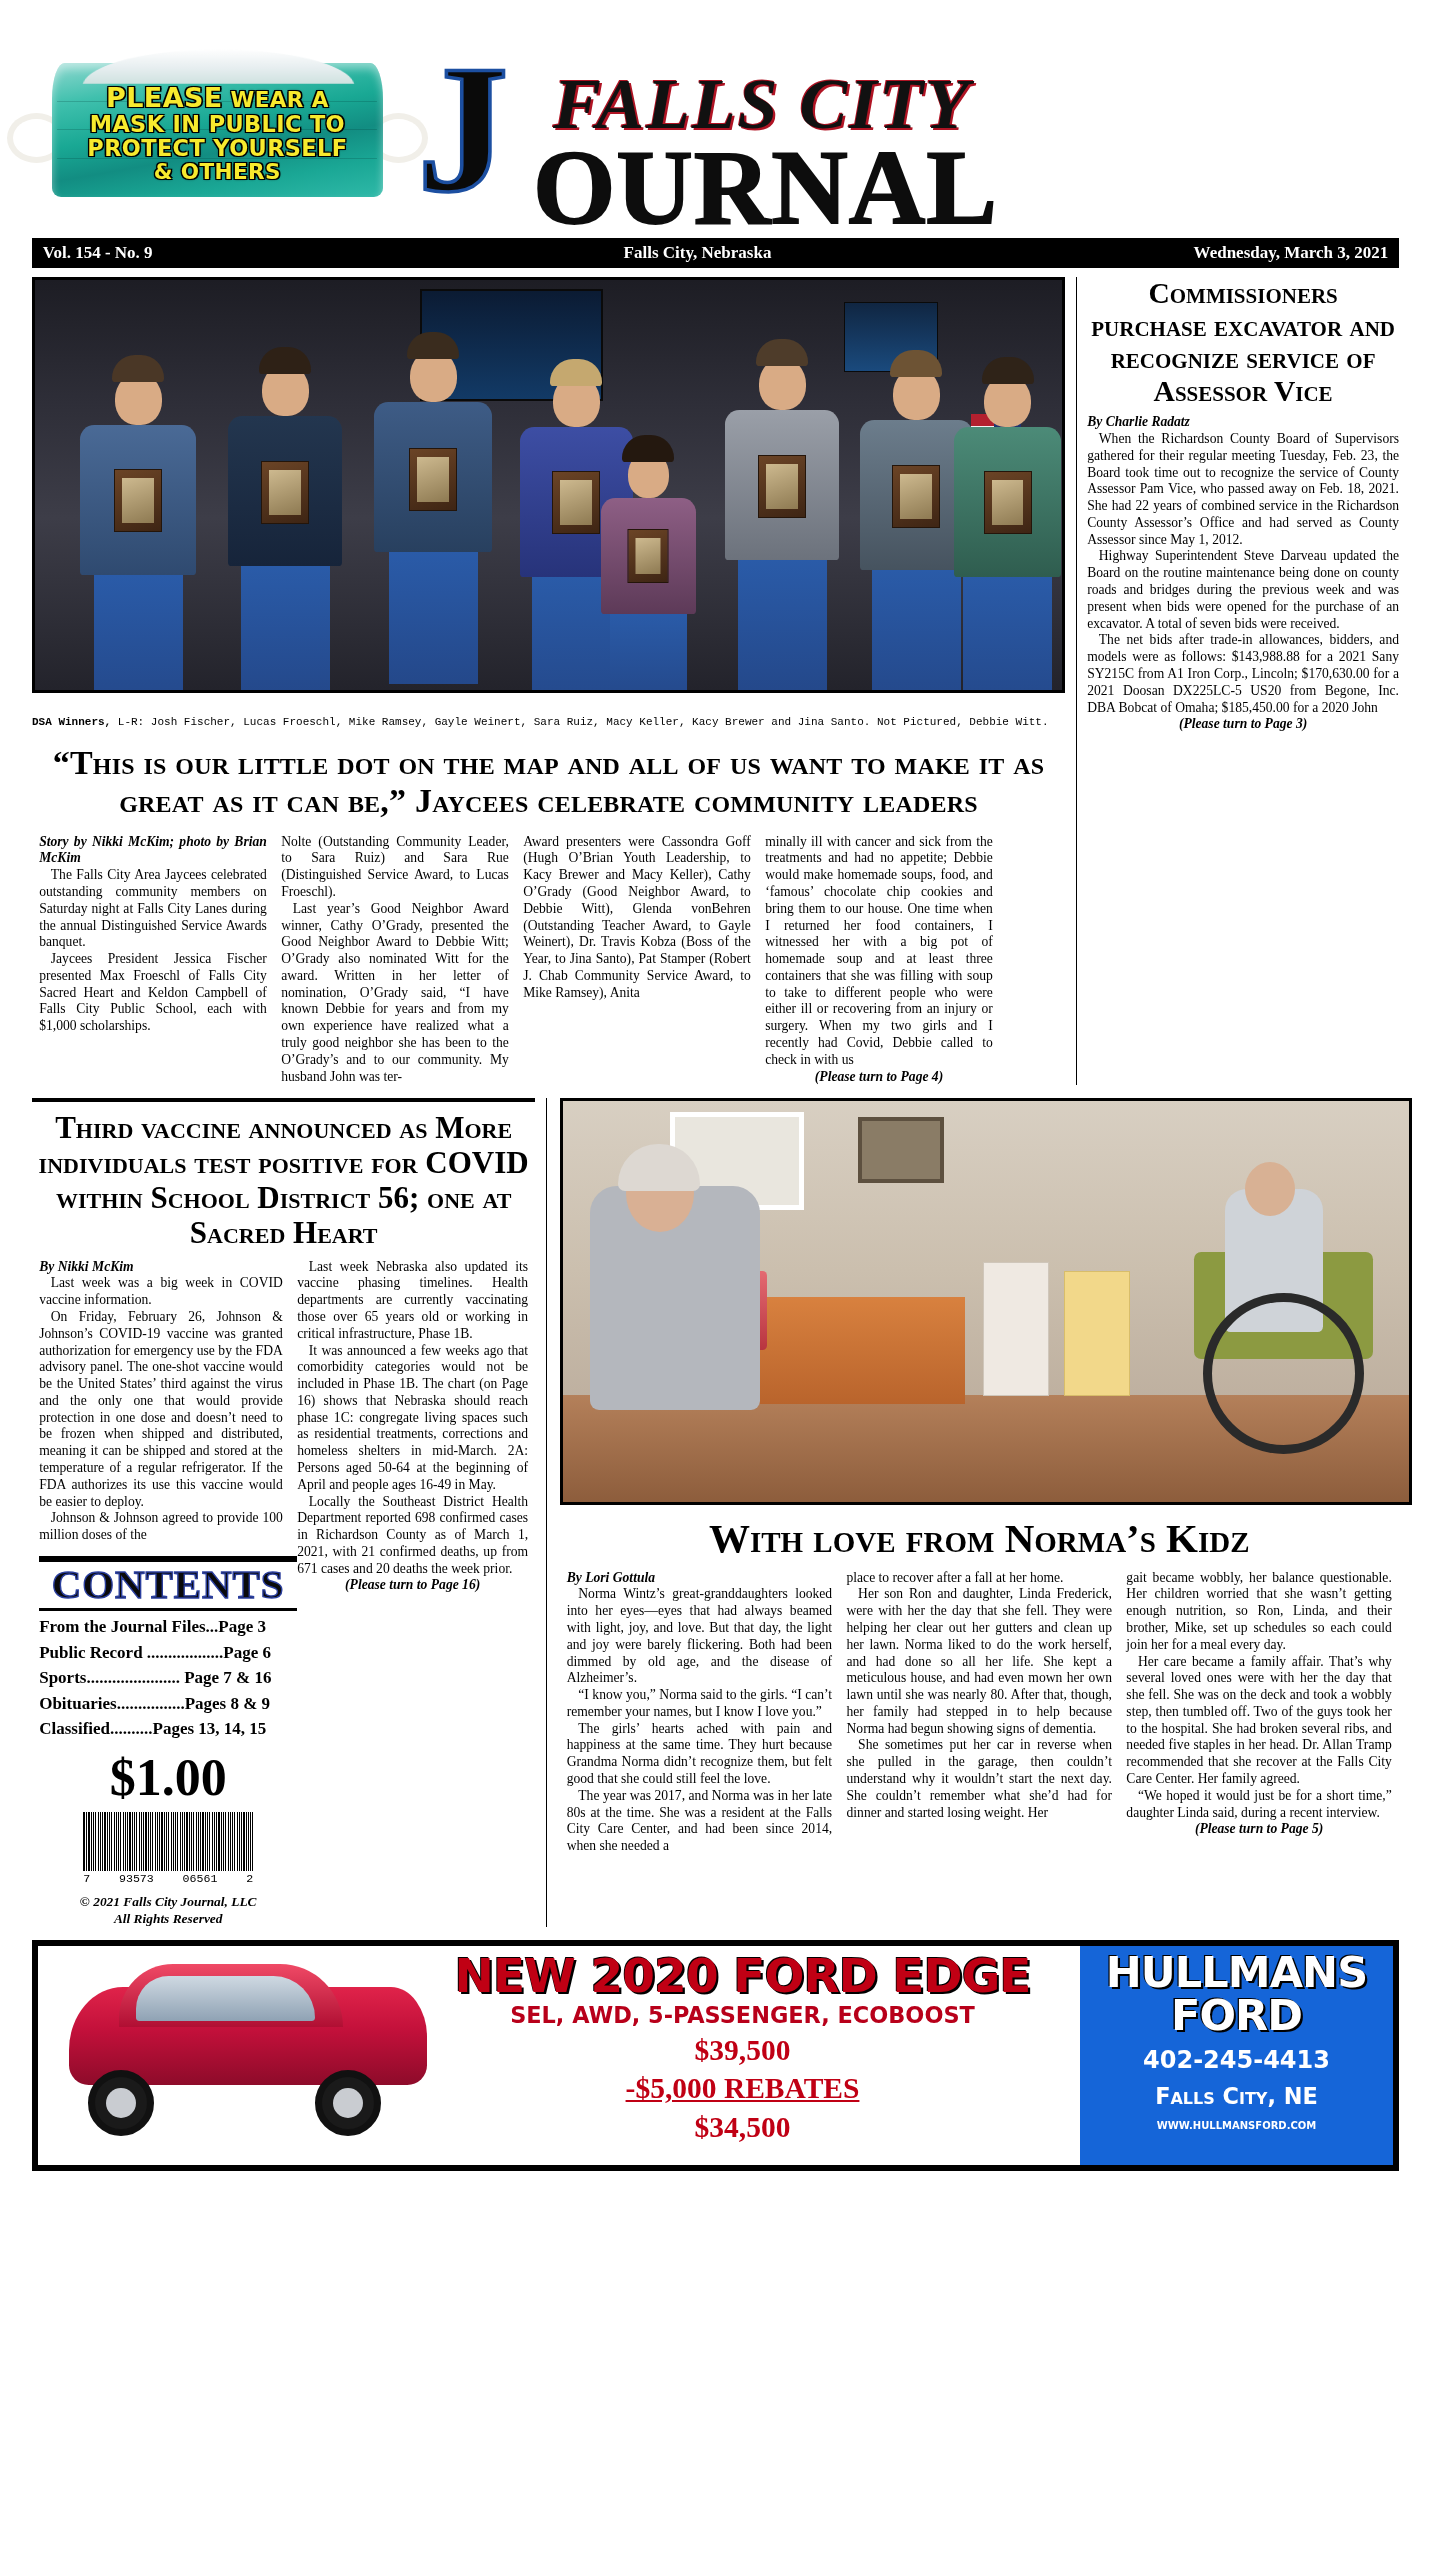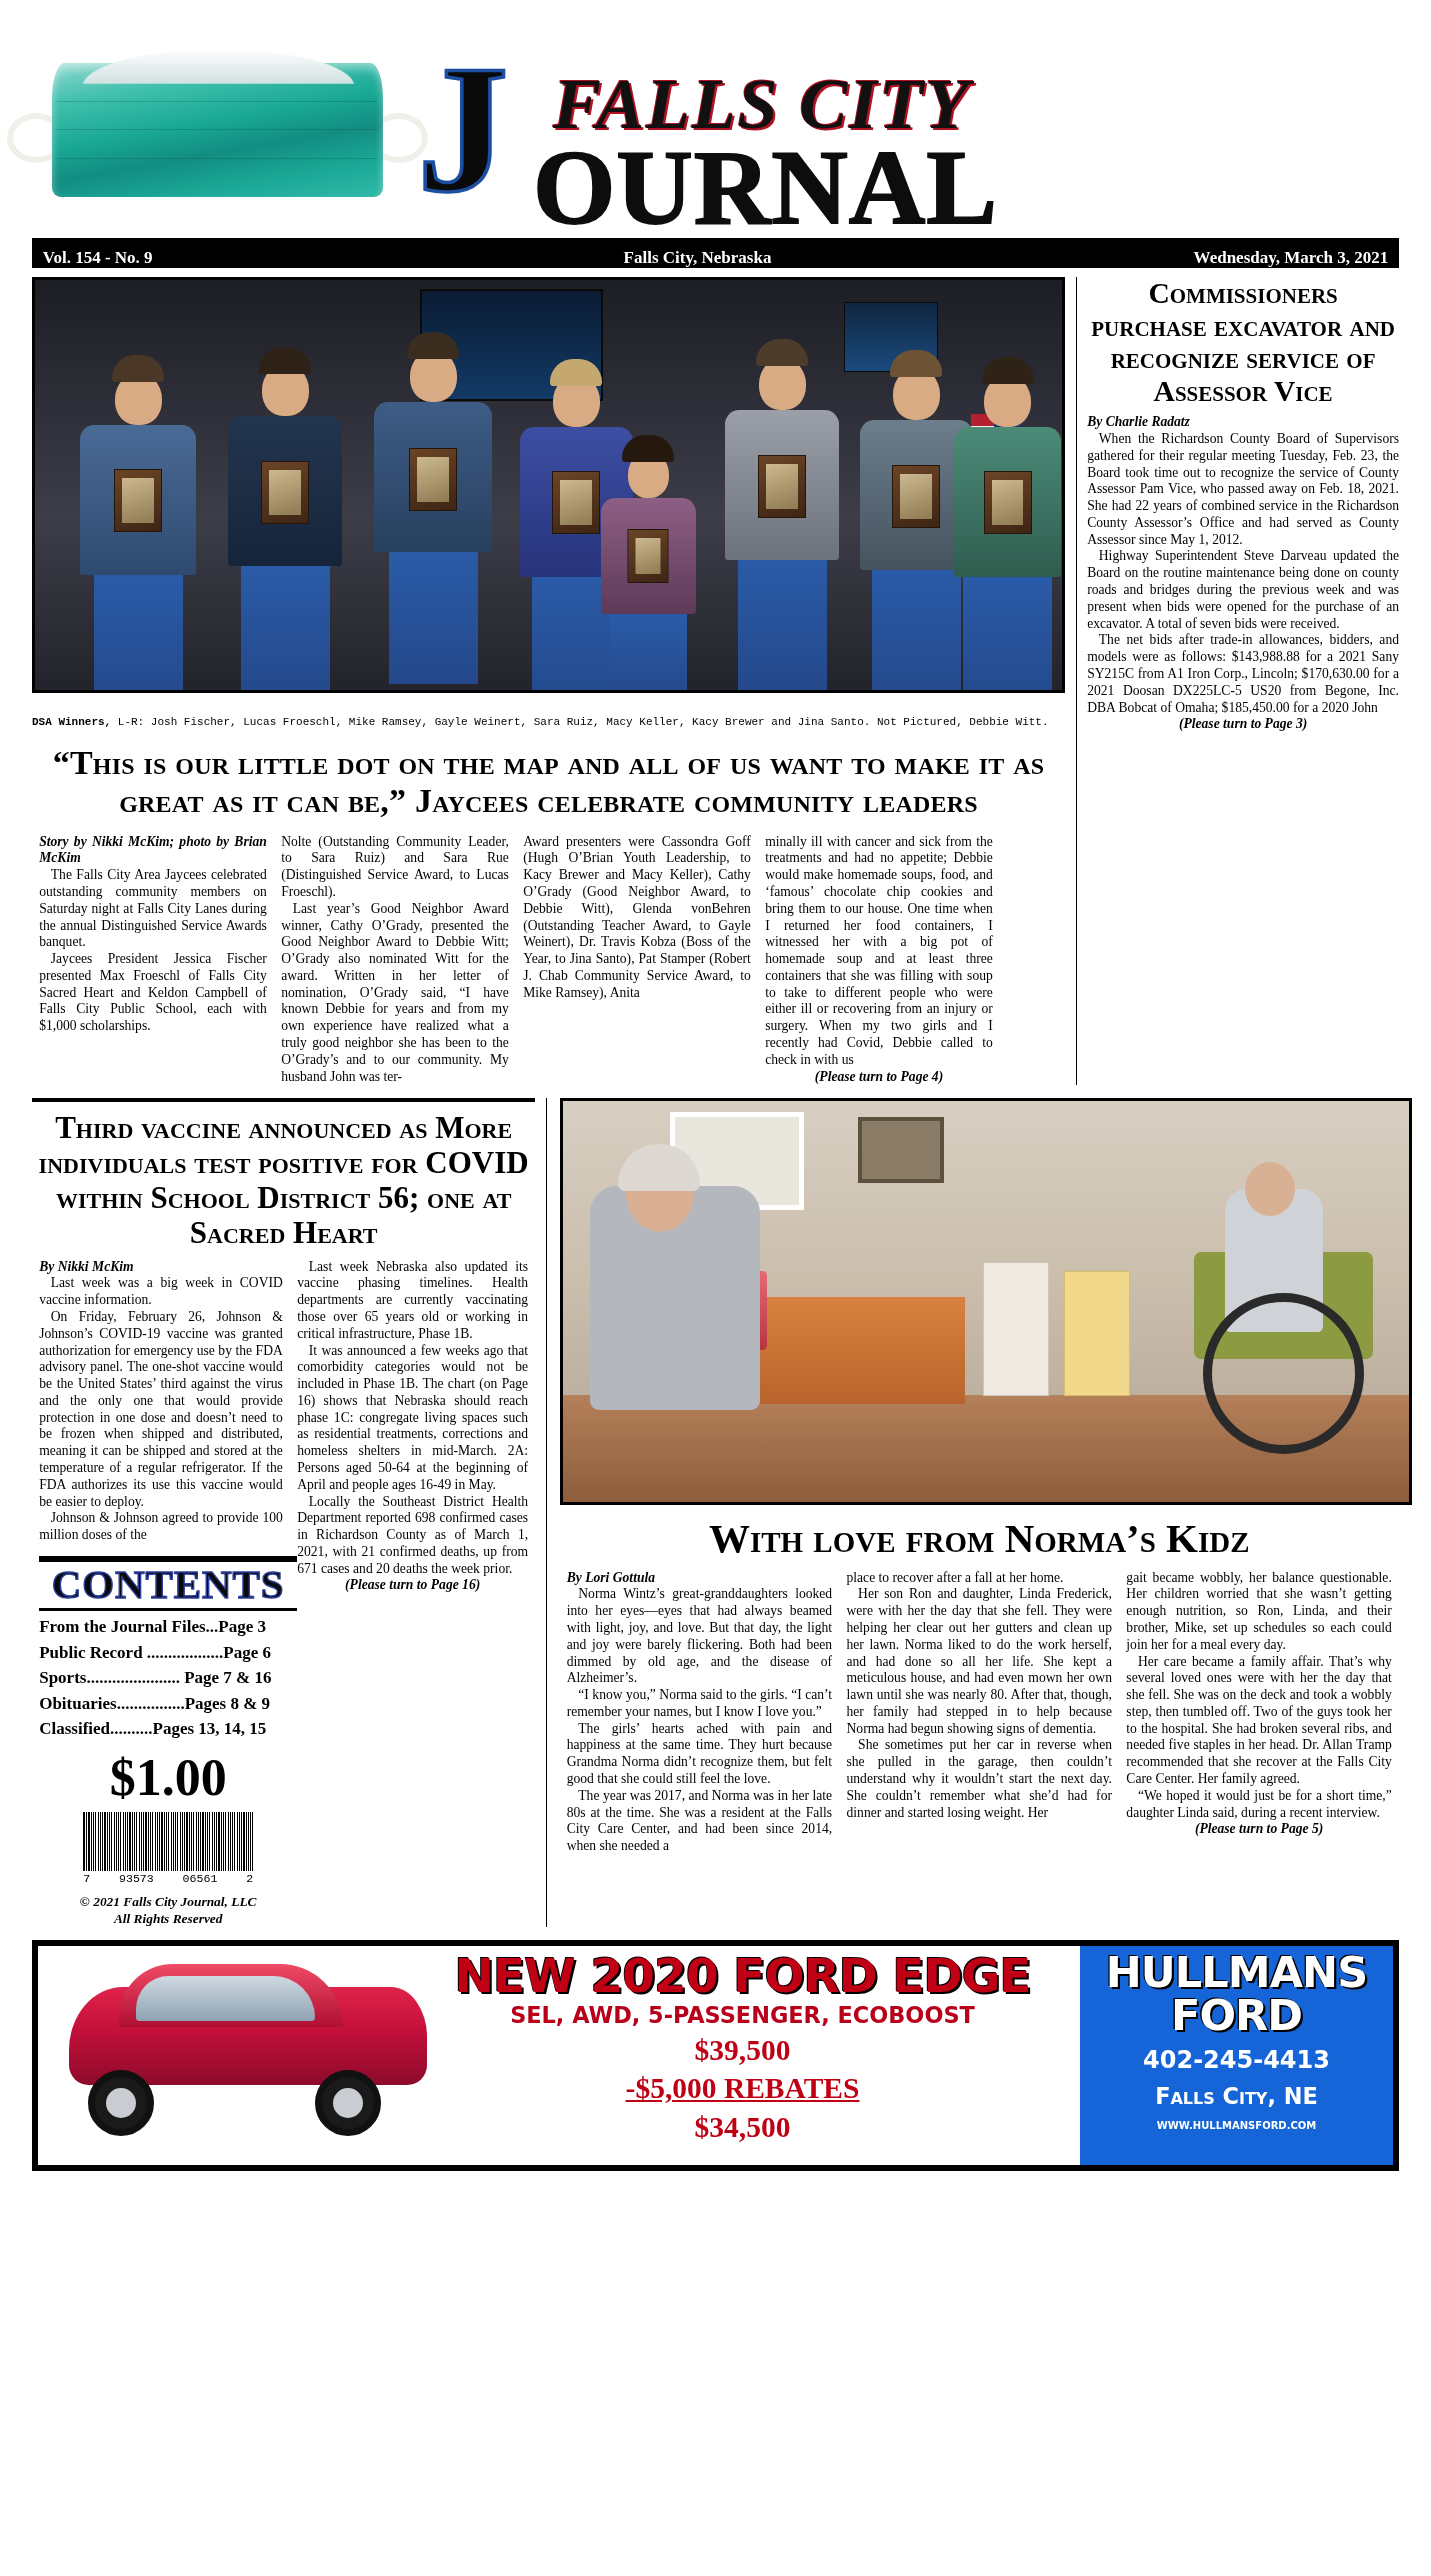--- a/index.html
+++ b/index.html
@@ -121,21 +121,21 @@
     -webkit-text-stroke: 1.8px #0d0d0d;
   }
 
   
   .dateline {
     margin: 3.6px 32px 0 32px;
     background: #000;
     color: #fff;
     height: 30px;
     display: flex;
-    align-items: flex-end;
+    align-items: center;
     padding: 0 10.7px;
     font-family: "Liberation Serif", serif;
     font-size: 17px;
     font-weight: 700;
     position: relative;
     z-index: 5;
   }
   .dateline .vol { flex: 0 0 268px; text-align: left; }
   .dateline .city { flex: 1; text-align: center; }
   .dateline .date { flex: 0 0 304px; text-align: right; }
@@ -462,20 +462,27 @@
 
     <div class="mask-graphic">
       <div class="mask-strap left"></div>
       <div class="mask-strap right"></div>
       <div class="mask-body">
         <div class="mask-pleat" style="top:38px"></div>
         <div class="mask-pleat" style="top:66px"></div>
         <div class="mask-pleat" style="top:95px"></div>
       </div>
       <div class="mask-top"></div>
+      <div class="mask-text">
+        <div class="l1"><span class="big">PLEASE</span>
+          <span>WEAR A</span></div>
+        <div class="l2">MASK IN PUBLIC TO</div>
+        <div class="l3">PROTECT YOURSELF</div>
+        <div class="l4">&amp; OTHERS</div>
+      </div>
     </div>
 
     <div class="title-block">
       <div class="title-j">J</div>
       <div class="title-fallscity">FALLS CITY</div>
       <div class="title-journal">OURNAL</div>
     </div>
   </div>
 
   <div class="dateline">

